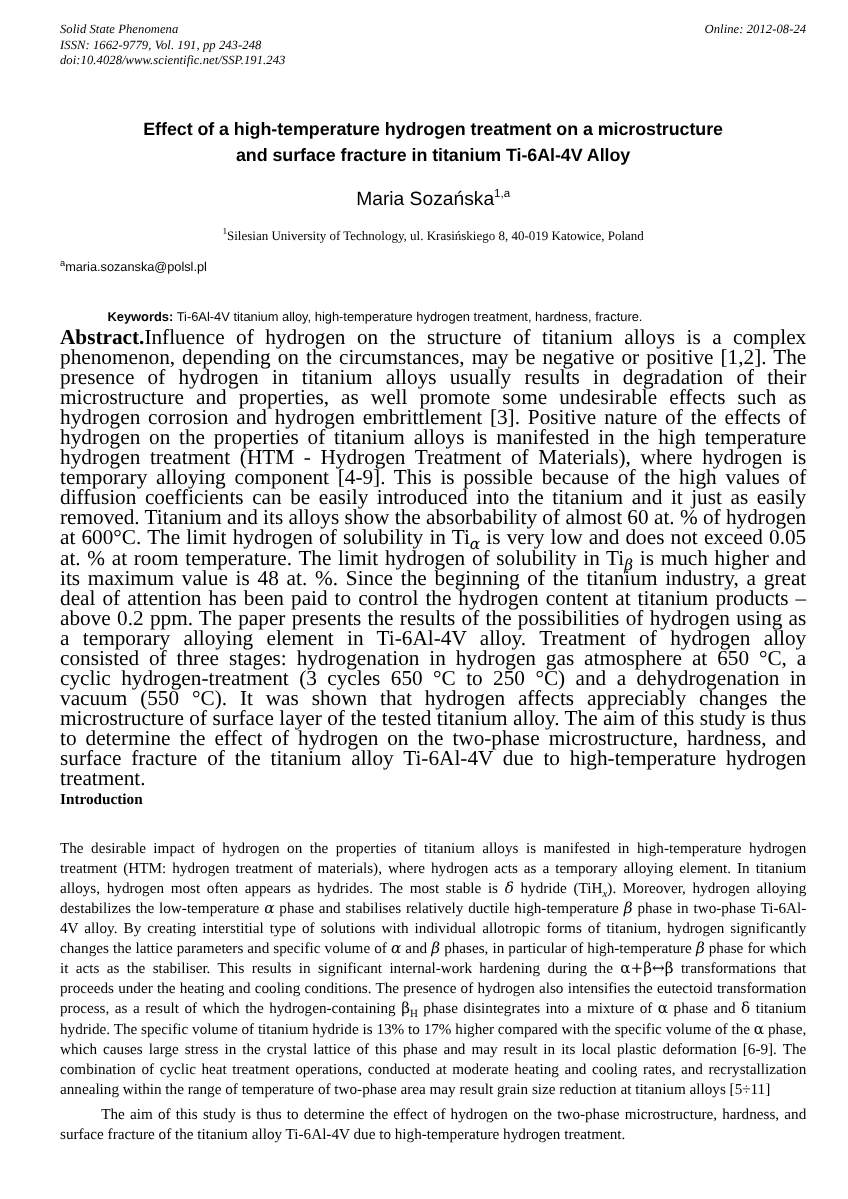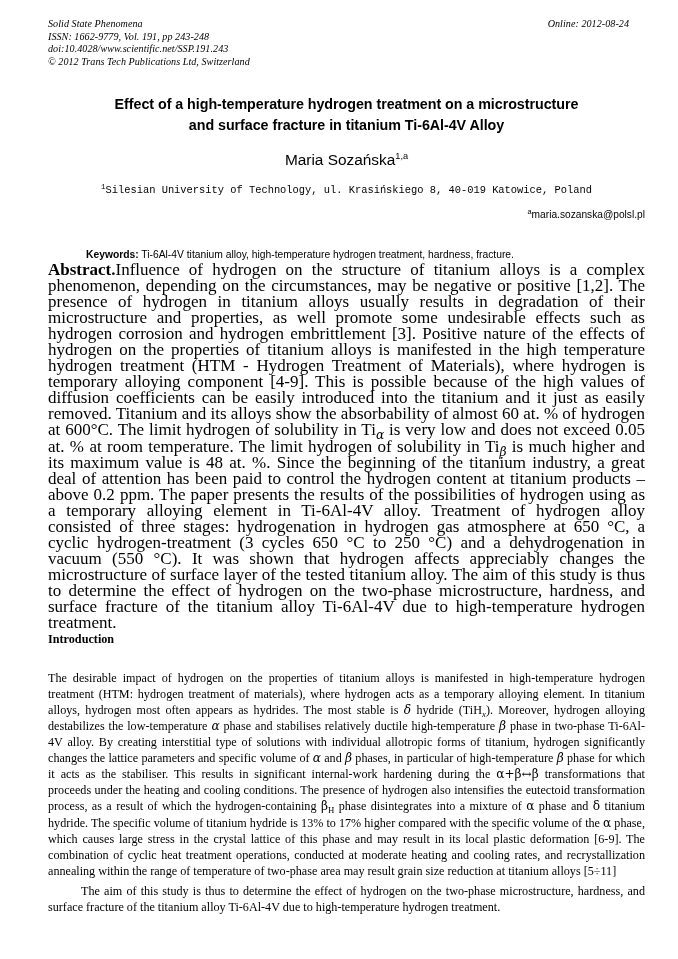--- a/index.html
+++ b/index.html
@@ -34,21 +34,21 @@
     letter-spacing: 0.05px;
     position: relative;
     height: 56px;
   }
   .journal-header .hdr-left {
     display: block;
     white-space: nowrap;
   }
   .journal-header .hdr-right {
     position: absolute;
-    right: 16px;
+    right: 0;
     top: 0;
     white-space: nowrap;
   }
 
   
   .title {
     text-align: center;
     font-family: "Liberation Sans", sans-serif;
     font-weight: bold;
     font-size: 14.3px;
@@ -64,32 +64,32 @@
     margin-top: 16px;
     font-weight: normal;
   }
   .author sup {
     font-size: 9.2px;
     vertical-align: super;
     line-height: 0;
   }
   .affil {
     text-align: center;
-    font-family: Liberation Mono, monospace;
+    font-family: Liberation Serif, serif;
     font-size: 10.4px;
     line-height: 14px;
     margin-top: 14px;
   }
   .affil sup {
     font-size: 7.4px;
     vertical-align: super;
     line-height: 0;
   }
   .email {
-    text-align: right;
+    text-align: left;
     font-family: "Liberation Sans", sans-serif;
     font-size: 10.2px;
     line-height: 14px;
     margin-top: 11px;
   }
   .email sup {
     font-size: 7.4px;
     vertical-align: super;
     line-height: 0;
   }
@@ -144,21 +144,20 @@
 </head>
 <body>
 
 <div class="page">
 
   <div class="journal-header">
     <span class="hdr-right">Online: 2012-08-24</span>
     <span class="hdr-left">Solid State Phenomena</span>
     <span class="hdr-left">ISSN: 1662-9779, Vol. 191, pp 243-248</span>
     <span class="hdr-left">doi:10.4028/www.scientific.net/SSP.191.243</span>
-    <span class="hdr-left">© 2012 Trans Tech Publications Ltd, Switzerland</span>
   </div>
 
   <div class="title">
     <span>Effect of a high-temperature hydrogen treatment on a microstructure</span>
     <br>
     <span>and surface fracture in titanium Ti-6Al-4V Alloy</span>
   </div>
 
   <div class="author">
     <span>Maria Sozańska</span><sup>1,a</sup>

